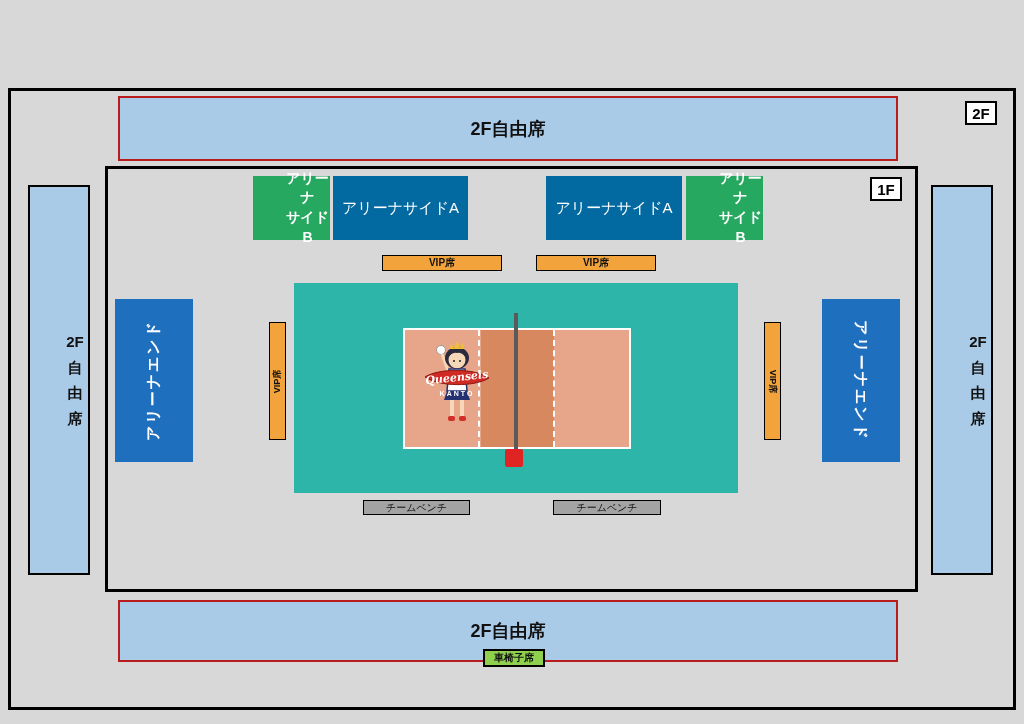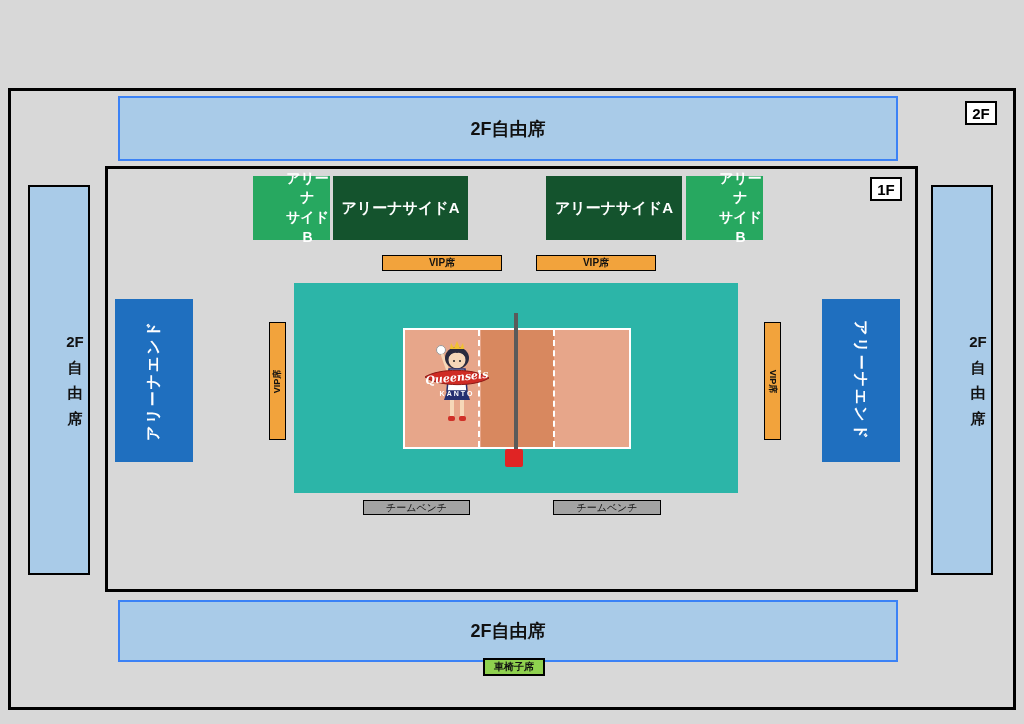--- a/index.html
+++ b/index.html
@@ -5,34 +5,34 @@
   html,body{margin:0;padding:0;}
   body{font-family:"Liberation Sans","DejaVu Sans",sans-serif;background:#d8d8d8;}
   .stage{position:relative;width:1024px;height:724px;background:#d8d8d8;overflow:hidden;}
   .abs{position:absolute;box-sizing:border-box;}
   .center{display:flex;align-items:center;justify-content:center;text-align:center;}
   .pre{white-space:pre-line;padding-left:32px;}
 
   .outer-rect{left:8px;top:88px;width:1008px;height:622px;border:3px solid #000;}
   .inner-arena{left:105px;top:166px;width:813px;height:426px;border:3px solid #000;}
 
-  .band{background:#a9cbe8;border:2px solid #3b82f6;font-weight:bold;font-size:18px;color:#111;}
+  .band{background:#a9cbe8;border:2px solid #b91c1c;font-weight:bold;font-size:18px;color:#111;}
   .band-top{left:118px;top:96px;width:780px;height:65px;}
   .band-bottom{left:118px;top:600px;width:780px;height:62px;}
 
   .badge{background:#fff;border:2px solid #000;font-weight:bold;font-size:15px;color:#000;}
   .badge-2f{left:965px;top:101px;width:32px;height:24px;}
   .badge-1f{left:870px;top:177px;width:32px;height:24px;}
 
   .stand-side{background:#a9cbe8;border:2px solid #000;font-weight:bold;font-size:15px;line-height:1.7;color:#111;}
   .stand-left{left:28px;top:185px;width:62px;height:390px;}
   .stand-right{left:931px;top:185px;width:62px;height:390px;}
 
   .seat-green{background:#27a860;color:#fff;font-weight:bold;font-size:14px;line-height:1.4;}
-  .seat-red{background:#14532d;color:#fff;font-weight:bold;font-size:15px;}
+  .seat-red{background:#0369a1;color:#fff;font-weight:normal;font-size:15px;}
   .side-b-left{left:253px;top:176px;width:77px;height:64px;}
   .side-a-left{left:333px;top:176px;width:135px;height:64px;}
   .side-a-right{left:546px;top:176px;width:136px;height:64px;}
   .side-b-right{left:686px;top:176px;width:77px;height:64px;}
 
   .vip{background:#f2a33c;border:1px solid #000;font-size:10px;font-weight:bold;color:#111;margin-left:9px;}
   .vip-top-left{left:373px;top:255px;width:120px;height:16px;}
   .vip-top-right{left:527px;top:255px;width:120px;height:16px;}
   .vip-side{font-size:9px;}
   .vip-side-left{left:260px;top:322px;width:17px;height:118px;}
@@ -52,21 +52,21 @@
   .mascot{left:421px;top:337px;width:72px;height:92px;}
 
   .end-blue{background:#1f6fbf;color:#fff;font-weight:bold;font-size:15px;letter-spacing:2px;}
   .end-left{left:115px;top:299px;width:78px;height:163px;}
   .end-right{left:822px;top:299px;width:78px;height:163px;}
 
   .bench{background:#a3a3a3;border:1px solid #000;font-size:10px;color:#111;}
   .bench-left{left:363px;top:500px;width:107px;height:15px;}
   .bench-right{left:553px;top:500px;width:108px;height:15px;}
 
-  .wheelchair{left:483px;top:649px;width:62px;height:18px;background:#8fd14f;border:2px solid #000;font-size:10px;font-weight:bold;color:#111;z-index:5;margin-top:9px;}
+  .wheelchair{left:483px;top:649px;width:62px;height:18px;background:#8fd14f;border:2px solid #000;font-size:10px;font-weight:bold;color:#111;z-index:5;}
 </style>
 </head>
 <body>
 
 <div class="stage">
 
   <div class="abs outer-rect"></div>
 
   <div class="abs center band band-top">2F自由席</div>
   <div class="abs center badge badge-2f">2F</div>

